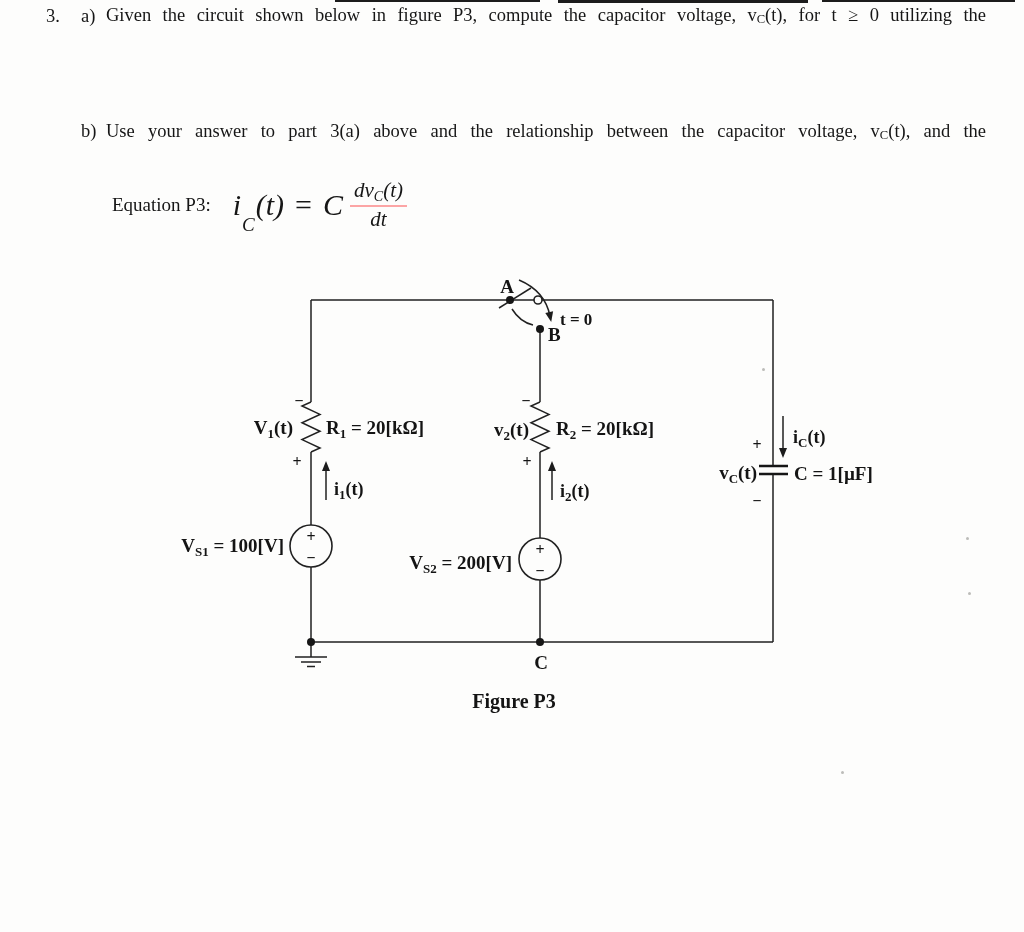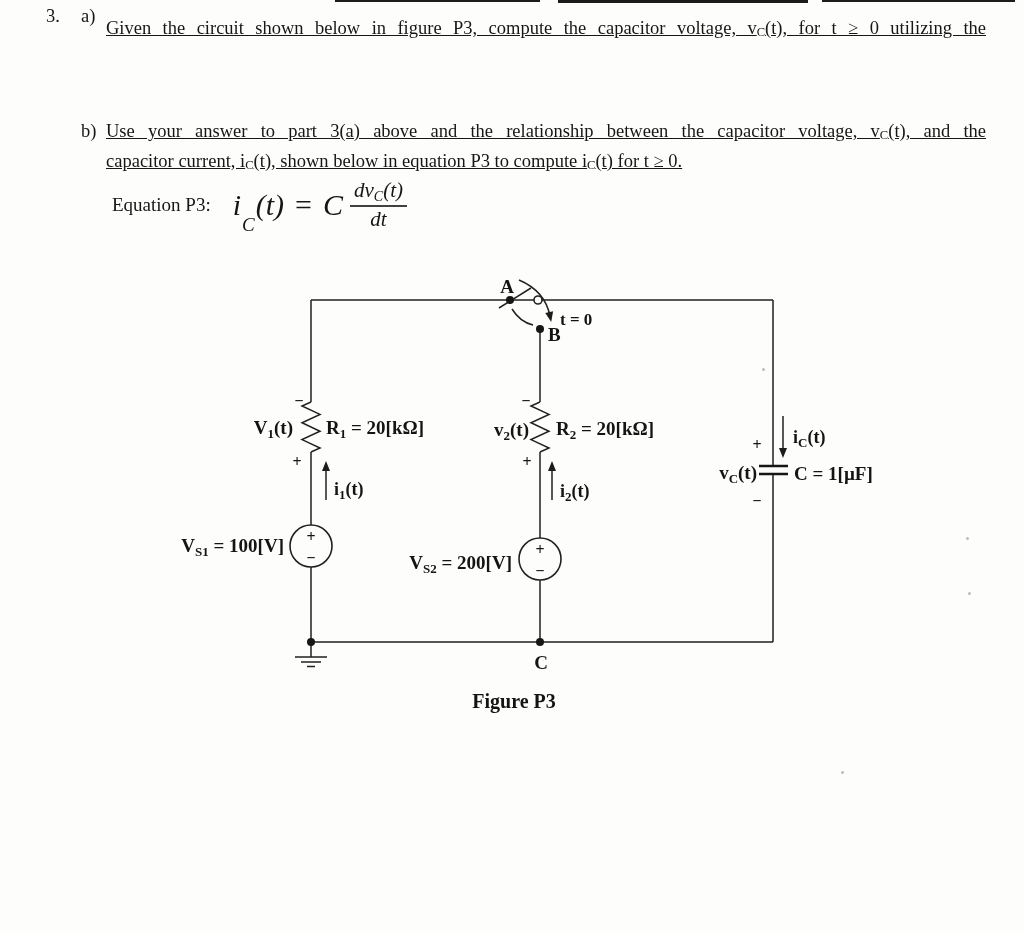--- a/index.html
+++ b/index.html
@@ -29,21 +29,21 @@
   .equation {
     position:absolute; left:112px; top:176px; height:58px;
     display:flex; align-items:center;
   }
   .eq-label { font-size:19px; margin-right:22px; }
   .math { display:flex; align-items:center; font-style:italic; font-size:30px; }
   .math .msub { font-size:19px; align-self:flex-end; position:relative; top:5px; margin:0 1px; }
   .math .meq { margin:0 11px; font-style:normal; }
   .math .mcap { margin-right:7px; }
   .frac { display:inline-flex; flex-direction:column; align-items:center; font-size:21px; line-height:1.12; }
-  .frac .num { border-bottom:2px solid #404040; padding:0 4px 1px 4px; }
+  .frac .num { border-bottom:2px solid #fca5a5; padding:0 4px 1px 4px; }
   .frac .num .fsub { font-size:14px; vertical-align:-0.25em; }
   .frac .den { padding-top:1px;text-align:center; }
   
   svg.circuit { position:absolute; left:0; top:0; }
   svg .wire { stroke:#212121; stroke-width:1.5; fill:none; }
   svg .thick { stroke:#161616; stroke-width:2.3; fill:none; }
   svg .dot { fill:#161616; stroke:none; }
   svg .opendot { fill:#fdfdfc; stroke:#212121; stroke-width:1.6; }
   svg .head { fill:#1c1c1c; stroke:none; }
   svg text { font-family:"Liberation Serif", serif; font-weight:bold; fill:#141414; }
@@ -60,28 +60,27 @@
 <body>
 
 <div class="page">
 
   <div class="artifact" style="left:335px; top:0; width:205px; height:2px;"></div>
   <div class="artifact" style="left:558px; top:0; width:250px; height:3px;"></div>
   <div class="artifact" style="left:822px; top:0; width:193px; height:2px;"></div>
 
   <span class="pnum" style="left:46px; top:4px;">3.</span>
   <span class="plabel" style="left:81px; top:4px;">a)</span>
-  <div class="ptext" style="top:16px;text-decoration:underline;">
+  <div class="ptext" style="top:3px;">
       <div class="tline"><span>Given the circuit shown below in figure P3, compute the capacitor voltage, v</span><span class="sub">C</span><span>(t), for t ≥ 0 utilizing the</span></div>
     </div>
 
   <span class="plabel" style="left:81px; top:119px;">b)</span>
-  <div class="ptext" style="top:119px;text-decoration:underline;">
+  <div class="ptext" style="top:119px;">
       <div class="tline"><span>Use your answer to part 3(a) above and the relationship between the capacitor voltage, v</span><span class="sub">C</span><span>(t), and the</span></div>
-      <div class="tline noj"><span>capacitor current, i</span><span class="sub">C</span><span>(t), shown below in equation P3 to compute i</span><span class="sub">C</span><span>(t) for t ≥ 0.</span></div>
     </div>
 
   <div class="equation">
     <span class="eq-label">Equation P3:</span>
     <span class="math">
       <span>i</span>
         <span class="msub">C</span>
         <span>(t)</span>
       <span class="meq">=</span>
       <span class="mcap">C</span>

